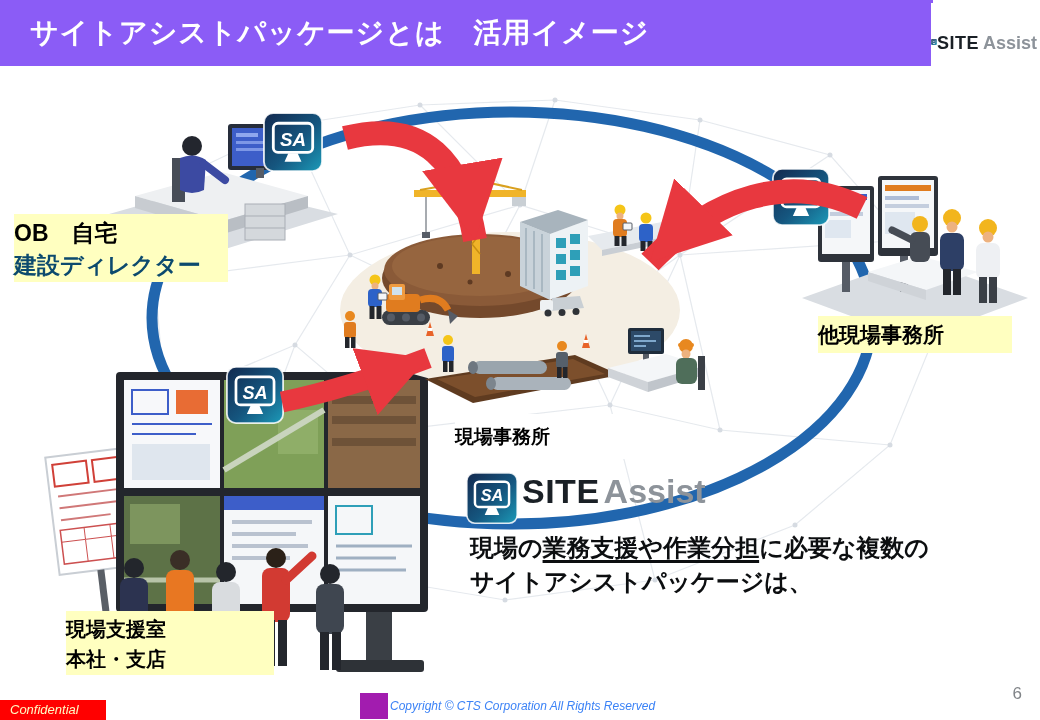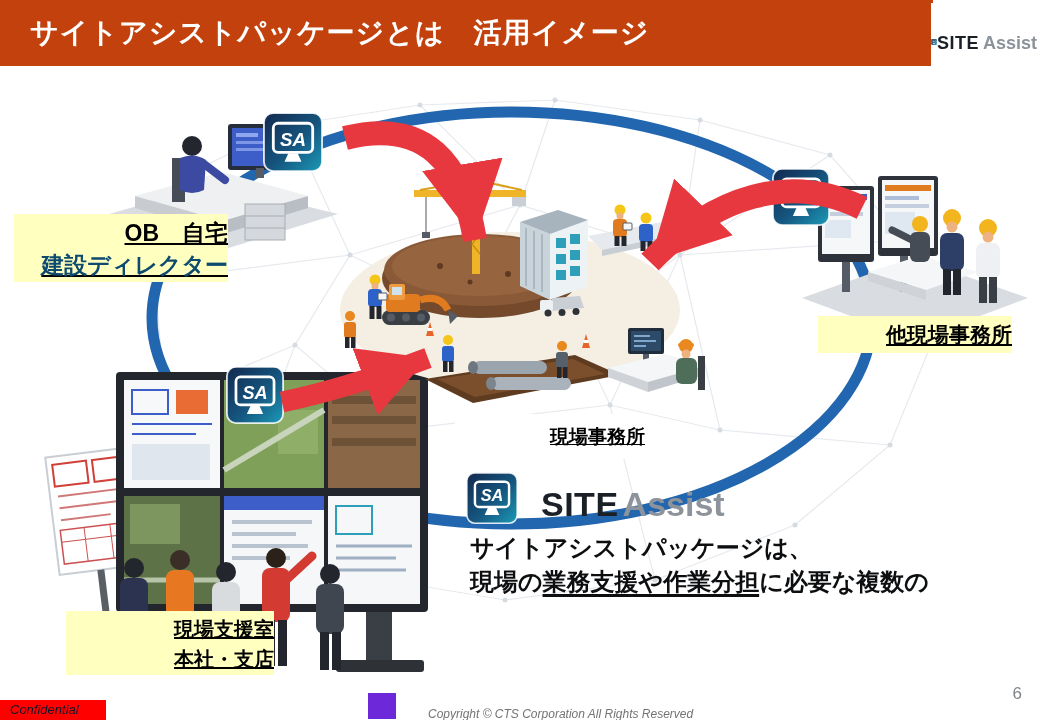--- a/index.html
+++ b/index.html
@@ -6,65 +6,65 @@
   html,body { width:1040px; height:720px; }
   body {
     position:relative; background:#ffffff; overflow:hidden;
     font-family:"Liberation Sans","DejaVu Sans",sans-serif;
   }
   .bg-svg { position:absolute; left:0; top:0; z-index:1; }
 
   
   .header-bar {
     position:absolute; left:0; top:0; width:933px; height:66px;
-    background:#c2410c; display:flex; align-items:center; padding-left:30px; z-index:3;
+    background:#8b5cf6; display:flex; align-items:center; padding-left:30px; z-index:3;
   }
   .header-title { color:#fff; font-size:28px; font-weight:bold; letter-spacing:1px; white-space:nowrap; }
   .header-logo {
     position:absolute; right:3px; top:3px; width:106px; height:78px;
     display:flex; flex-direction:row; align-items:center; z-index:3; background:#fff;
   }
   .brand-site { font-weight:bold; color:#1a2026; letter-spacing:.5px; }
   .brand-assist { color:#8d939a; font-weight:600; margin-left:4px; }
   .header-logo .brand-row { font-size:18px; margin-top:2px; white-space:nowrap; }
 
   
   .label {
-    position:absolute; background:#FFFFC0; text-align:right;
-    font-weight:bold; color:#000; z-index:4; white-space:nowrap;text-decoration:underline;
+    position:absolute; background:#FFFFC0; text-align:left;
+    font-weight:bold; color:#000; z-index:4; white-space:nowrap;
   }
   .label-ob { left:14px; top:214px; width:214px; height:68px; font-size:23px; line-height:32px; padding-top:3px; }
   .label-ob .line2 { color:#0c4a6e; }
   .label-other { left:806px; top:316px; width:194px; height:37px; font-size:21px; line-height:37px;margin-left:12px; }
   .label-hq { left:66px; top:611px; width:208px; height:64px; font-size:20px; line-height:30px; padding-top:3px; }
   .label-site-office { left:455px; top:414px; width:190px; height:45px; background:#ffffff; font-size:19px; line-height:45px; }
 
   
-  .center-logo { position:absolute; left:466px; top:472px; display:flex; align-items:flex-end; gap:23px; z-index:4; }
+  .center-logo { position:absolute; left:466px; top:472px; display:flex; align-items:flex-start; gap:4px; z-index:4; }
   .center-logo .brand-row { font-size:34px; white-space:nowrap; }
   .description {
     position:absolute; left:470px; top:531px; width:545px; z-index:4;
     color:#0c0e10; font-weight:bold; font-size:24px; line-height:34px;
   }
   .desc-line { display:block; white-space:nowrap; }
   .u { text-decoration:underline; text-underline-offset:4px; text-decoration-thickness:2.5px; }
 
   
   .confidential {
     position:absolute; left:0; bottom:0; width:106px; height:20px; background:#FF0000;
-    color:#0f172a; font-style:italic; font-size:13px; line-height:20px; padding-left:10px; z-index:5;
+    color:#fef9c3; font-style:italic; font-size:13px; line-height:20px; padding-left:10px; z-index:5;
   }
   .cts-logo {
-    position:absolute; left:368px; top:693px; width:28px; height:26px; background:#6d28d9;
+    position:absolute; left:360px; top:693px; width:28px; height:26px; background:#a21caf;
     z-index:5; display:flex; flex-direction:column; align-items:center; justify-content:center;gap:17px;
   }
   .cts-text { color:#fff; font-size:11px; font-weight:bold; line-height:12px; letter-spacing:.5px; }
   .cts-sub { width:20px; height:2px; background:#fff; margin-top:2px; }
   .cts-sub2 { width:20px; height:1.5px; background:#d0342c; margin-top:1px; }
-  .copyright { position:absolute; left:428px; top:699px; font-style:italic; font-size:12px; color:#737373; z-index:5; white-space:nowrap;margin-top:8px; }
+  .copyright { position:absolute; left:390px; top:699px; font-style:italic; font-size:12px; color:#3b82f6; z-index:5; white-space:nowrap; }
   .page-number { position:absolute; right:18px; top:684px; font-size:17px; color:#808488; z-index:5; }
 </style>
 </head>
 <body>
 
 <svg class="bg-svg" width="1040" height="720" viewBox="0 0 1040 720">
   <defs>
     <linearGradient id="saGrad" x1="0" y1="0" x2="1" y2="1">
       <stop offset="0" stop-color="#13294F"></stop>
       <stop offset="0.55" stop-color="#15567F"></stop>
@@ -402,22 +402,22 @@
 <div class="center-logo">
   <svg width="52" height="52" viewBox="0 0 64 64">
       <use href="#saBadge"></use>
     </svg>
   <div class="brand-row">
     <span class="brand-site">SITE</span><span class="brand-assist">Assist</span>
   </div>
 </div>
 
 <div class="description">
+  <span class="desc-line"><span>現場の</span><span class="u">業務支援や作業分担</span><span>に必要な複数の</span></span>
   <span class="desc-line">サイトアシストパッケージは、</span>
-  <span class="desc-line"><span>現場の</span><span class="u">業務支援や作業分担</span><span>に必要な複数の</span></span>
 </div>
 
 <div class="confidential">Confidential</div>
 
 <div class="cts-logo">
   <div class="cts-text">CTS</div>
   <div class="cts-sub"></div>
   <div class="cts-sub2"></div>
 </div>
 

